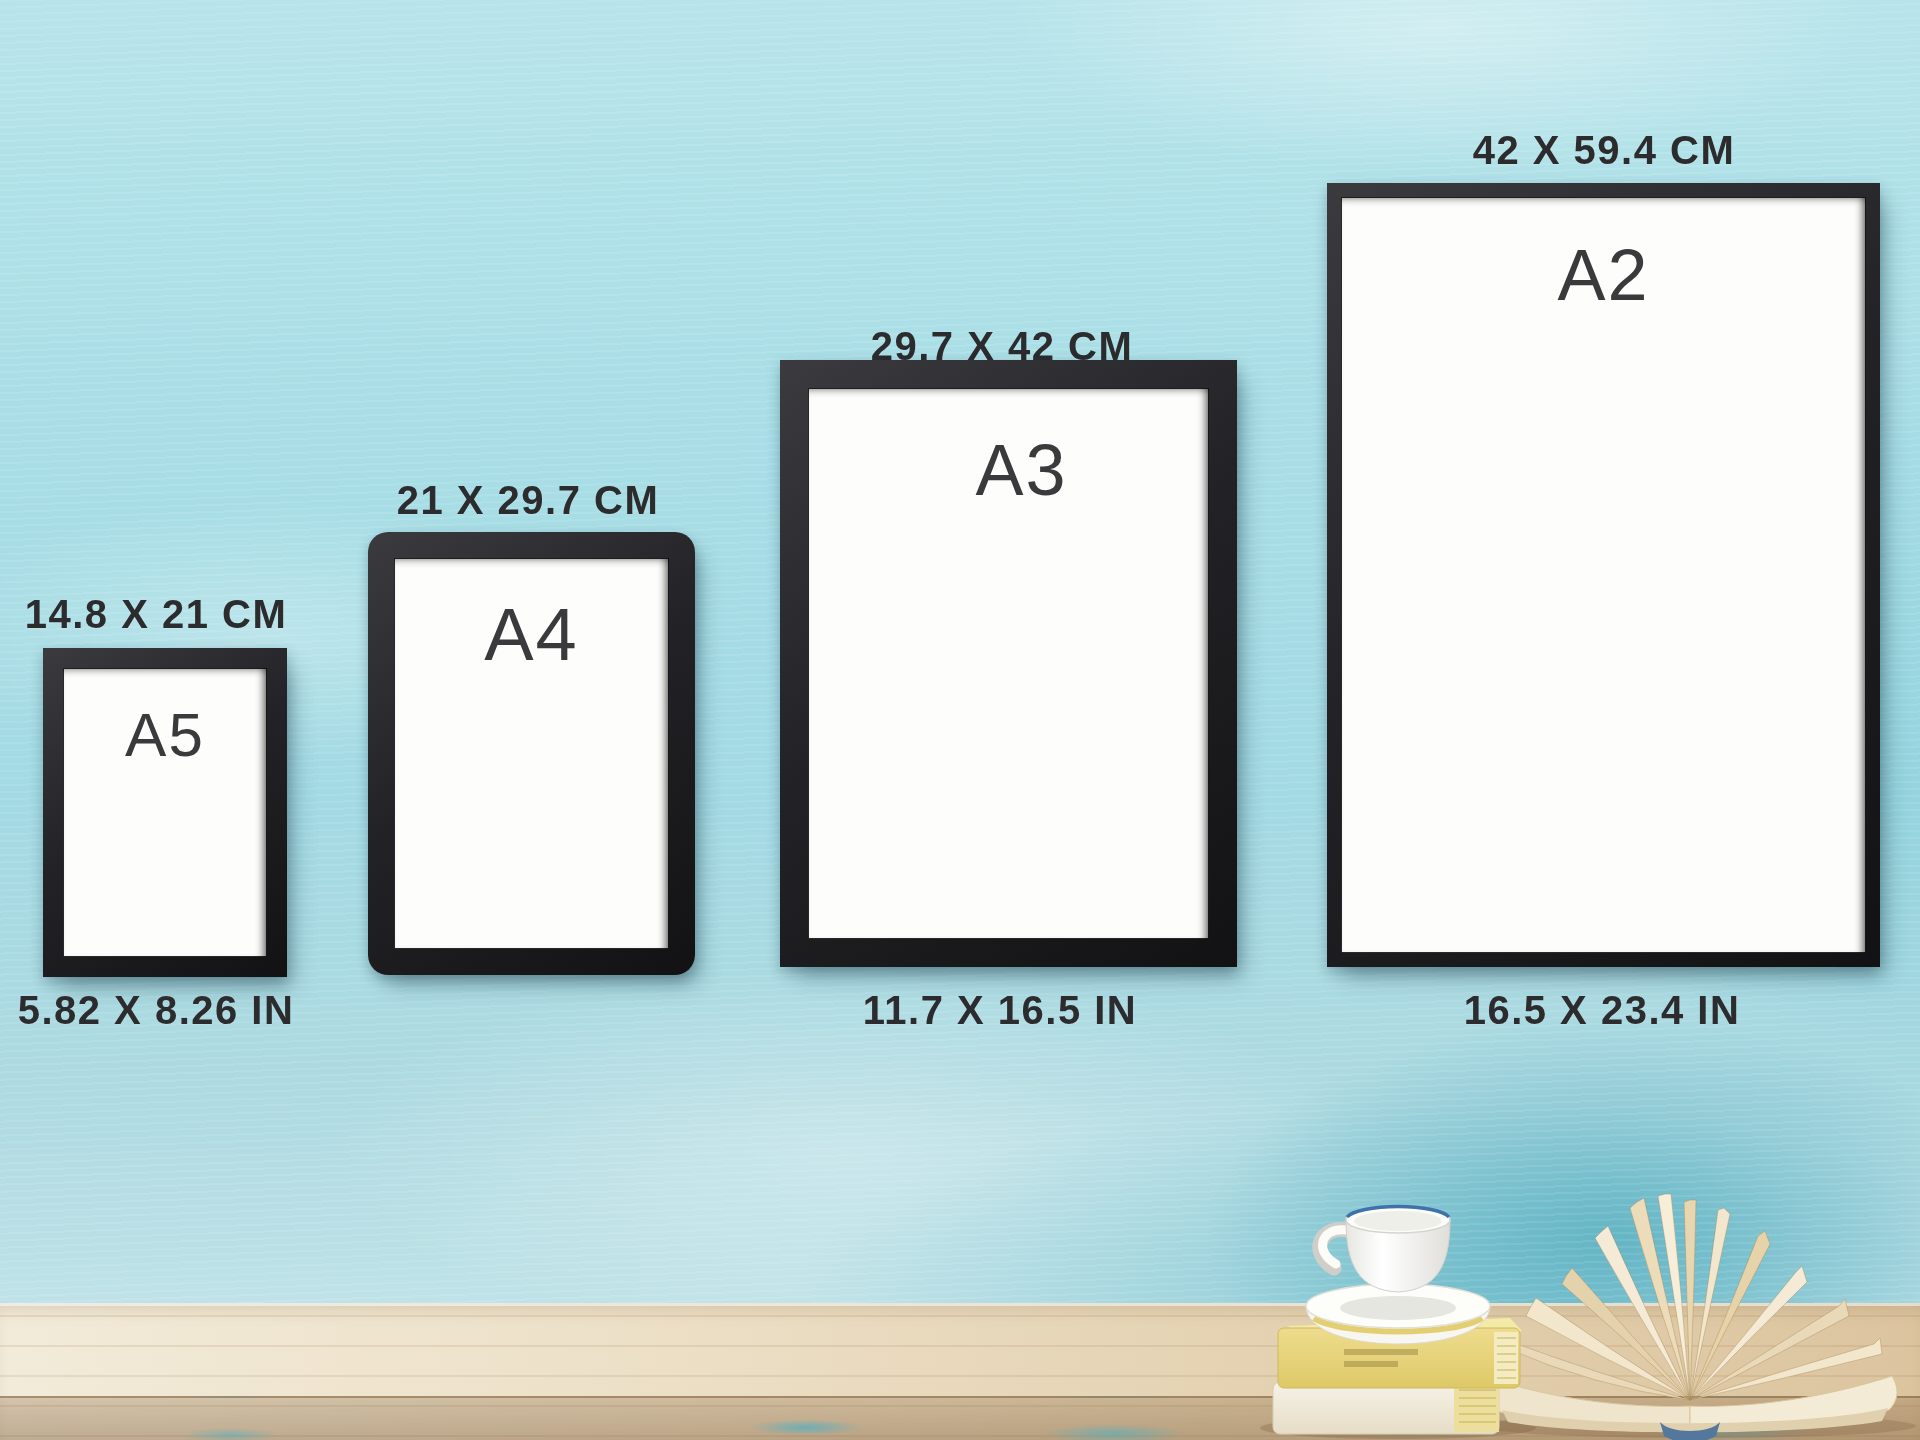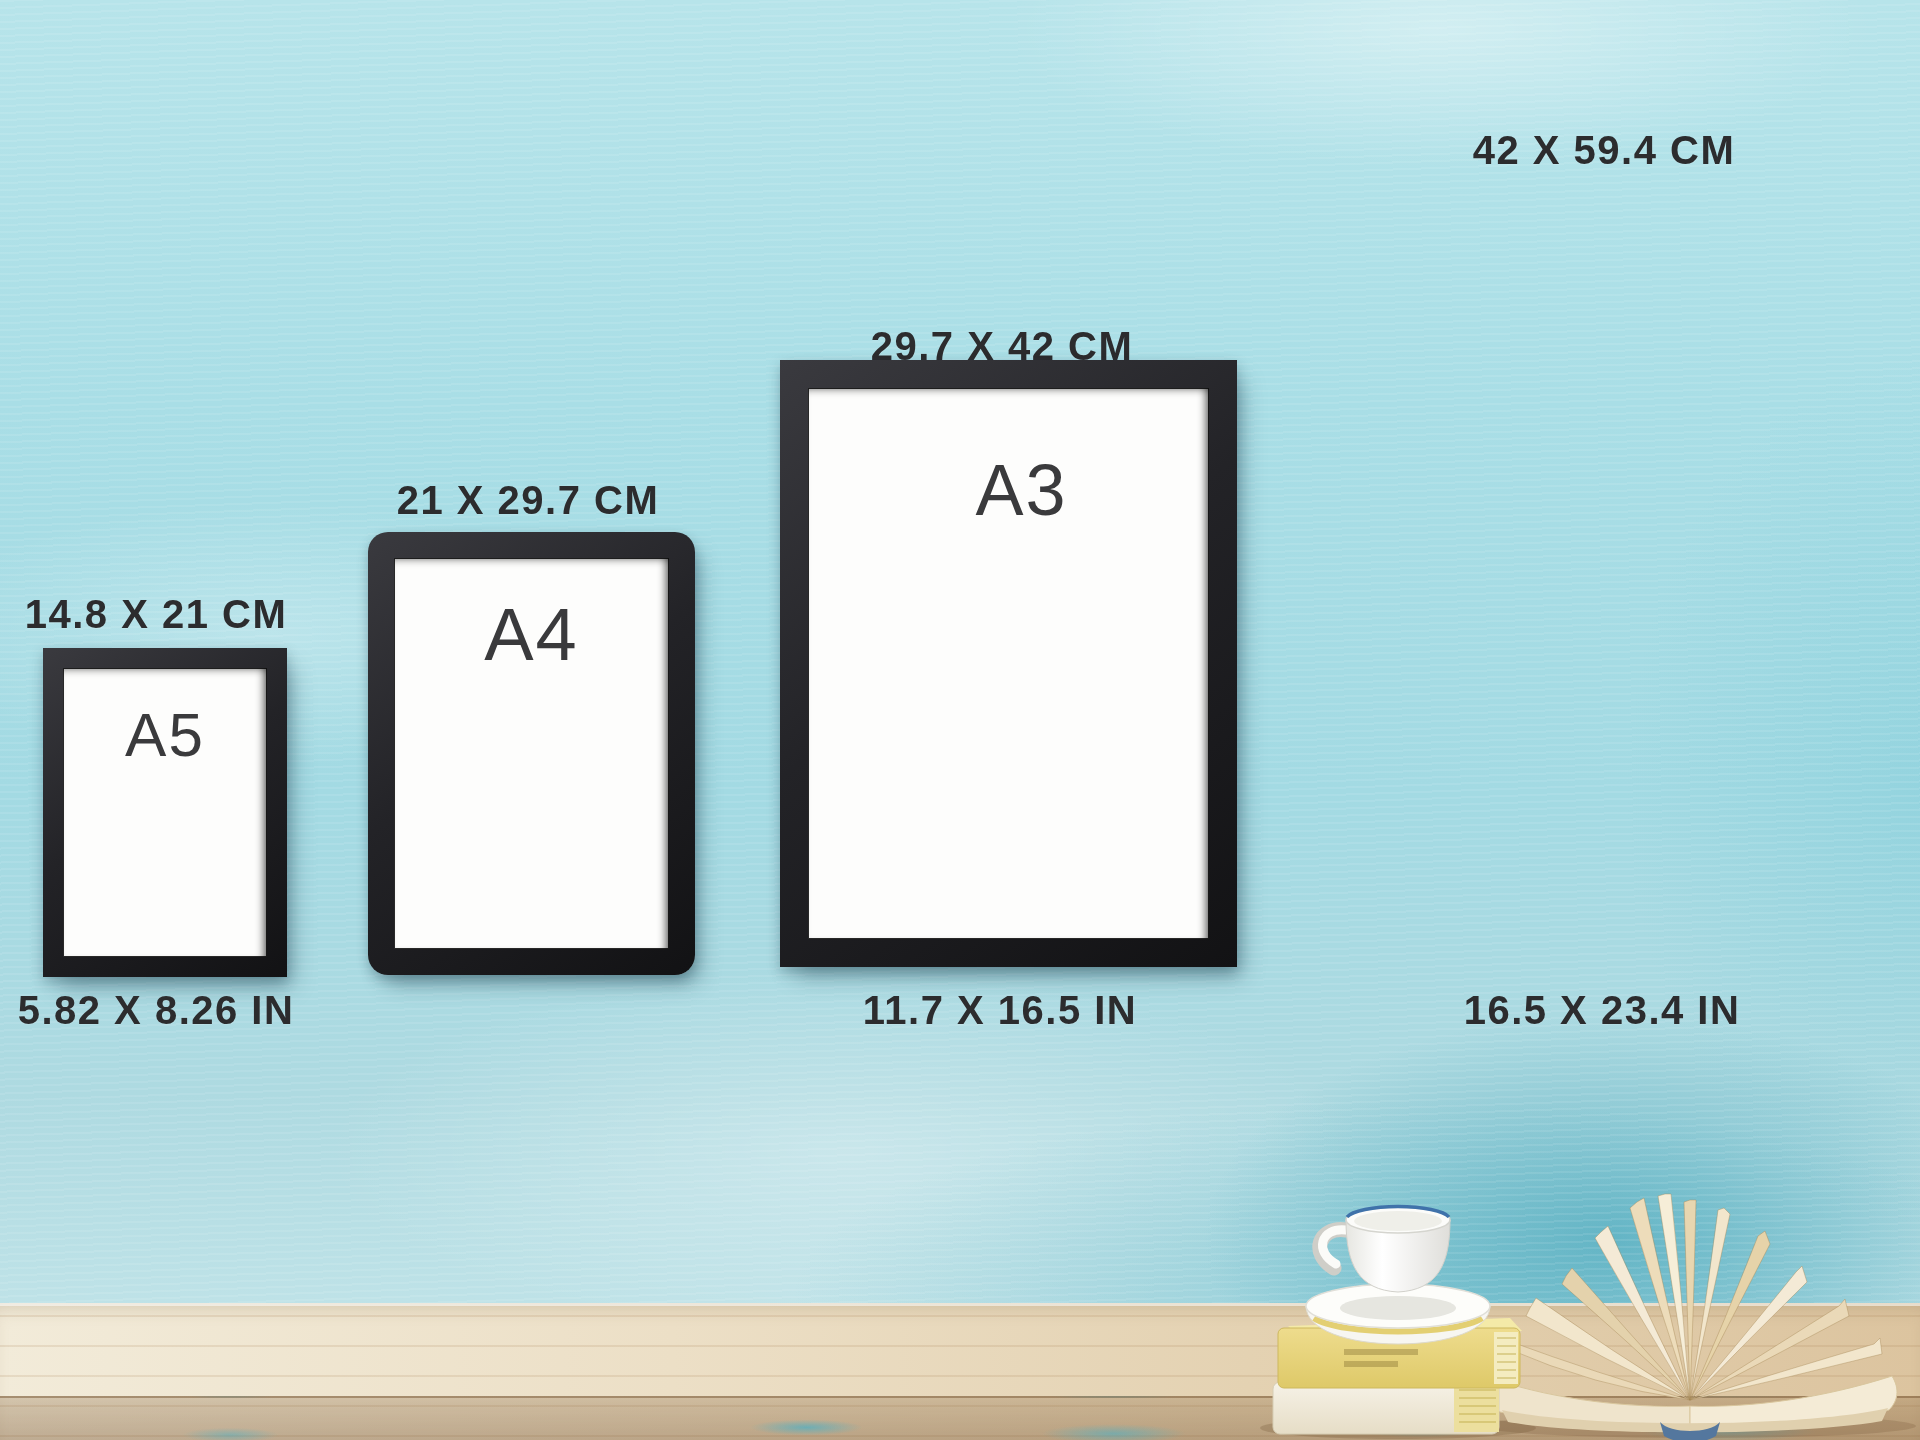--- a/index.html
+++ b/index.html
@@ -97,26 +97,31 @@
   <div class="dim-label" style="left:528px;top:478px;">21 X 29.7 CM</div>
   <div class="frame" style="left:368px;top:532px;width:327px;height:443px;border-radius:20px;--bw:26px;">
     <div class="paper">
       <div class="size-name" style="margin-top:40px;font-size:74px;">A4</div>
     </div>
   </div>
 
   <div class="dim-label" style="left:1002px;top:324px;">29.7 X 42 CM</div>
   <div class="frame" style="left:780px;top:360px;width:457px;height:607px;--bw:28px;">
     <div class="paper">
-      <div class="size-name" style="margin-top:66px;font-size:72px;padding-left:26px;">A3</div>
+      <div class="size-name" style="margin-top:46px;font-size:72px;padding-left:26px;">A3</div>
     </div>
   </div>
   <div class="dim-label" style="left:1000px;top:988px;">11.7 X 16.5 IN</div>
 
   <div class="dim-label" style="left:1604px;top:128px;">42 X 59.4 CM</div>
+  <div class="frame" style="left:1327px;top:183px;width:553px;height:784px;--bw:14px;">
+    <div class="paper">
+      <div class="size-name" style="margin-top:42px;font-size:72px;">A2</div>
+    </div>
+  </div>
   <div class="dim-label" style="left:1602px;top:988px;">16.5 X 23.4 IN</div>
 
   <div class="table">
     <div class="table-edge"></div>
   </div>
 
   <svg class="still-life" width="660" height="272" viewBox="0 0 660 272">
     <defs>
       <linearGradient id="cupg" x1="0" y1="0" x2="1" y2="0">
         <stop offset="0" stop-color="#e6e6e1"></stop>

